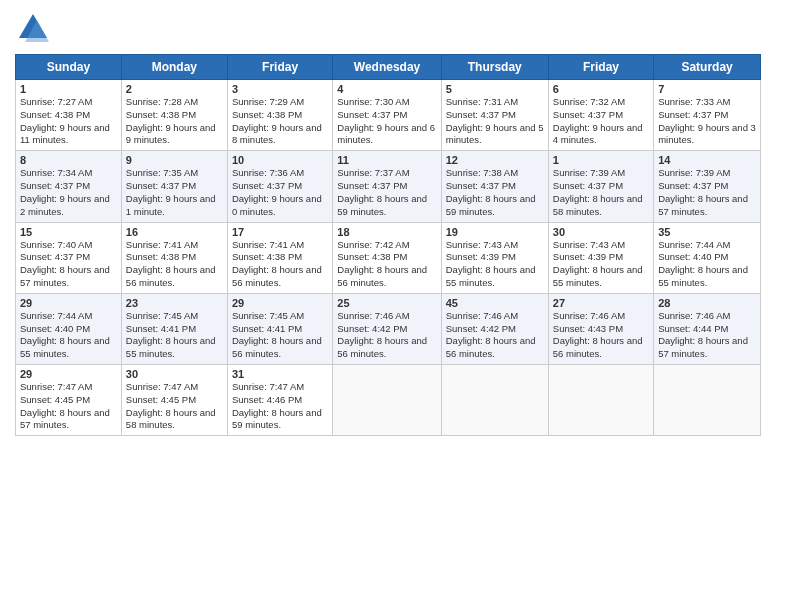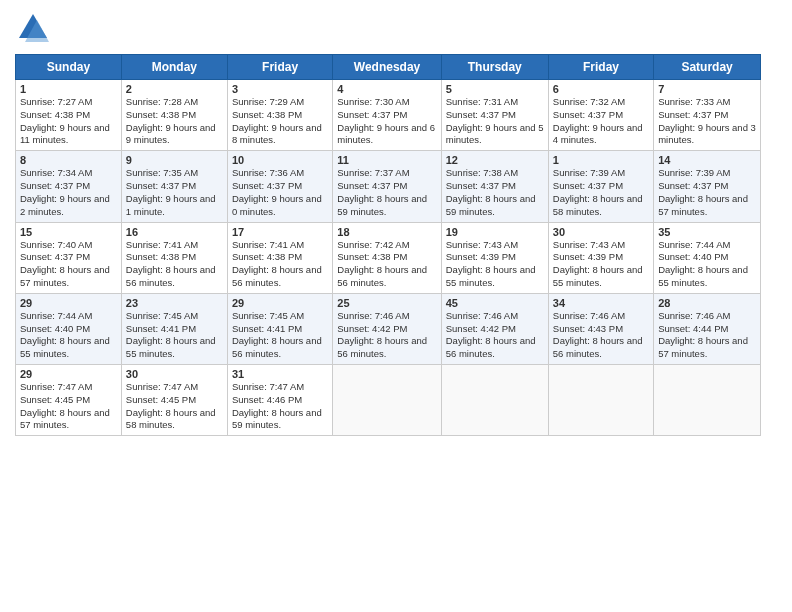--- a/index.html
+++ b/index.html
@@ -159,21 +159,21 @@
           <td><span class="day-num">19</span><span class="cell-text">Sunrise: 7:43 AM<br>Sunset: 4:39 PM<br>Daylight: 8 hours and 55 minutes.</span></td>
           <td><span class="day-num">30</span><span class="cell-text">Sunrise: 7:43 AM<br>Sunset: 4:39 PM<br>Daylight: 8 hours and 55 minutes.</span></td>
           <td><span class="day-num">35</span><span class="cell-text">Sunrise: 7:44 AM<br>Sunset: 4:40 PM<br>Daylight: 8 hours and 55 minutes.</span></td>
         </tr>
         <tr>
           <td><span class="day-num">29</span><span class="cell-text">Sunrise: 7:44 AM<br>Sunset: 4:40 PM<br>Daylight: 8 hours and 55 minutes.</span></td>
           <td><span class="day-num">23</span><span class="cell-text">Sunrise: 7:45 AM<br>Sunset: 4:41 PM<br>Daylight: 8 hours and 55 minutes.</span></td>
           <td><span class="day-num">29</span><span class="cell-text">Sunrise: 7:45 AM<br>Sunset: 4:41 PM<br>Daylight: 8 hours and 56 minutes.</span></td>
           <td><span class="day-num">25</span><span class="cell-text">Sunrise: 7:46 AM<br>Sunset: 4:42 PM<br>Daylight: 8 hours and 56 minutes.</span></td>
           <td><span class="day-num">45</span><span class="cell-text">Sunrise: 7:46 AM<br>Sunset: 4:42 PM<br>Daylight: 8 hours and 56 minutes.</span></td>
-          <td><span class="day-num">34</span><span class="cell-text">Sunrise: 7:46 AM<br>Sunset: 4:43 PM<br>Daylight: 8 hours and 56 minutes.</span></td>
+          <td><span class="day-num">27</span><span class="cell-text">Sunrise: 7:46 AM<br>Sunset: 4:43 PM<br>Daylight: 8 hours and 56 minutes.</span></td>
           <td><span class="day-num">28</span><span class="cell-text">Sunrise: 7:46 AM<br>Sunset: 4:44 PM<br>Daylight: 8 hours and 57 minutes.</span></td>
         </tr>
         <tr>
           <td><span class="day-num">29</span><span class="cell-text">Sunrise: 7:47 AM<br>Sunset: 4:45 PM<br>Daylight: 8 hours and 57 minutes.</span></td>
           <td><span class="day-num">30</span><span class="cell-text">Sunrise: 7:47 AM<br>Sunset: 4:45 PM<br>Daylight: 8 hours and 58 minutes.</span></td>
           <td><span class="day-num">31</span><span class="cell-text">Sunrise: 7:47 AM<br>Sunset: 4:46 PM<br>Daylight: 8 hours and 59 minutes.</span></td>
           <td class="empty-cell"></td>
           <td class="empty-cell"></td>
           <td class="empty-cell"></td>
           <td class="empty-cell"></td>

